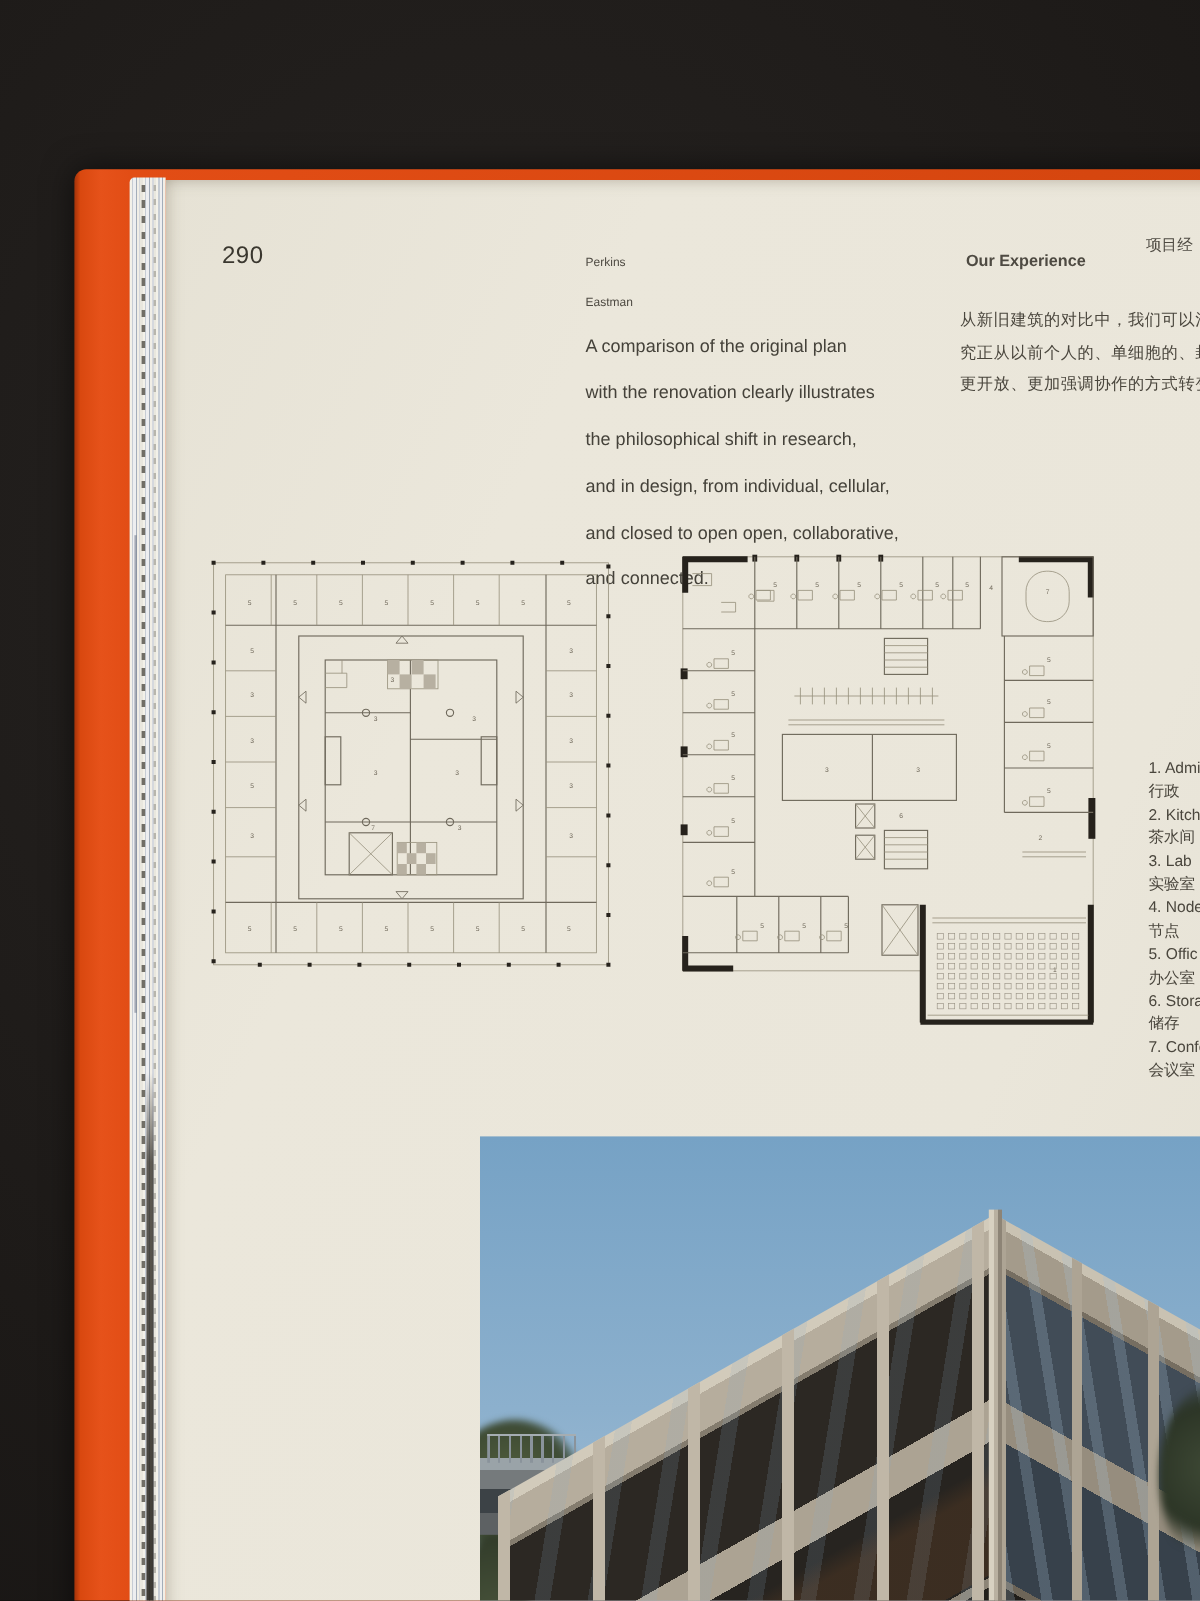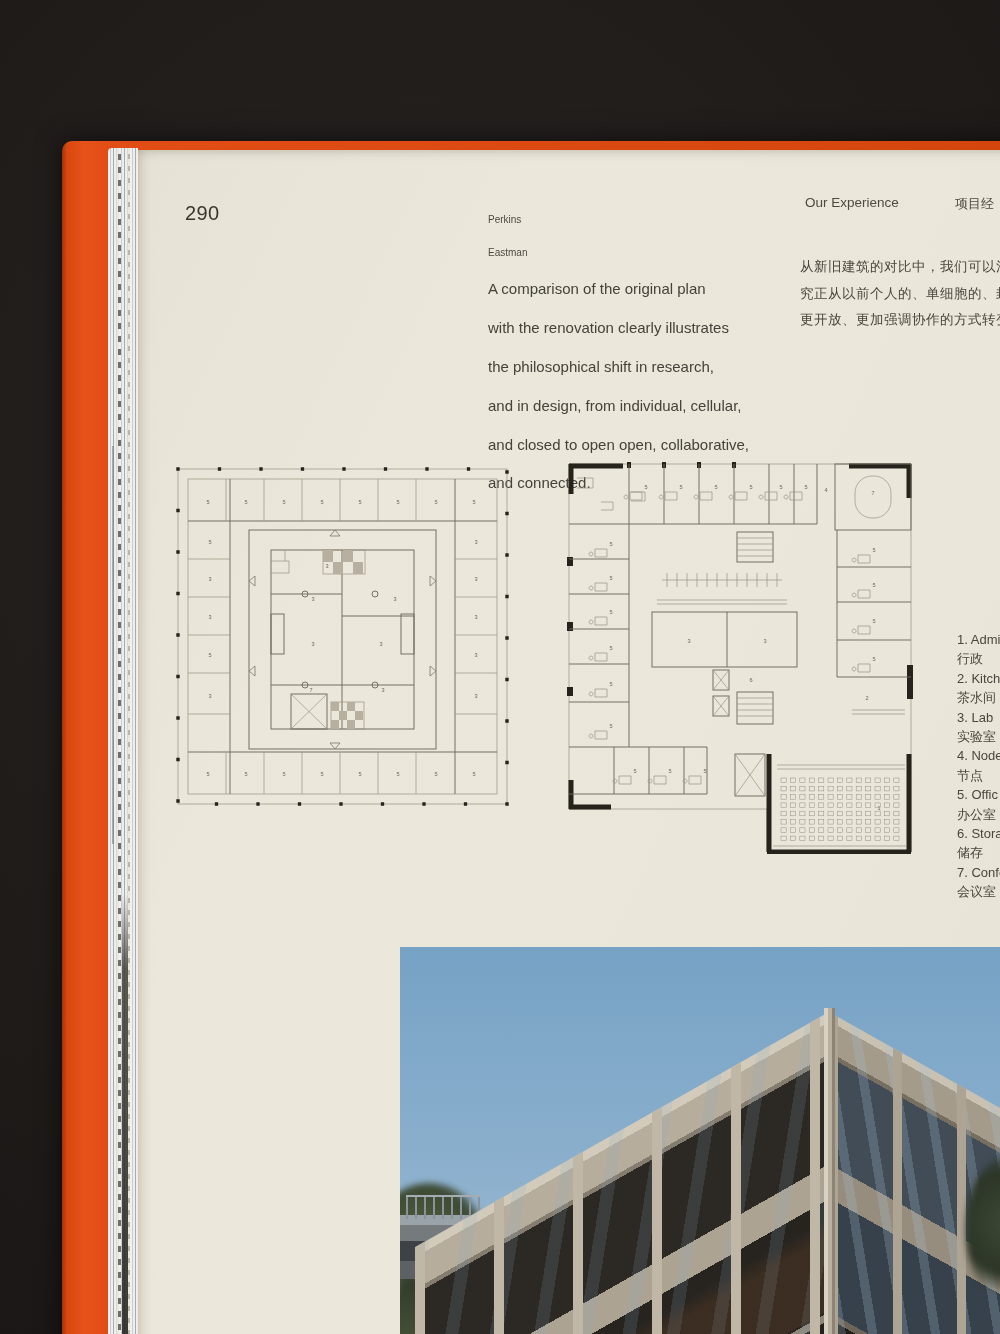--- a/index.html
+++ b/index.html
@@ -24,21 +24,21 @@
   .stack-dark-low{position:absolute;left:14px;width:6px;top:60%;bottom:0;
     background:linear-gradient(180deg,rgba(56,52,44,0) 0,rgba(56,52,44,.8) 15%,rgba(36,33,27,.9) 100%);}
   .stack-blue-mid{position:absolute;left:4px;width:2px;top:24%;height:32%;background:rgba(108,116,134,.55);}
   
   .page{position:absolute;left:76px;top:9px;right:0;bottom:0;
     background:linear-gradient(115deg,#e6e2d5 0%,#ebe7db 28%,#eae6da 70%,#e4e0d3 100%);
     box-shadow:inset 9px 0 14px -9px rgba(110,100,80,.4), inset 0 9px 12px -9px rgba(110,100,80,.35);}
   .txt{position:absolute;white-space:pre-line;}
   .page-number{left:47px;top:46px;font-size:20px;line-height:34px;color:#3a372f;letter-spacing:.4px;}
   .brand{left:350px;top:45px;font-size:10px;line-height:16.5px;color:#4e4a42;}
-  .section-en{left:667px;top:45px;font-size:13.5px;line-height:16.5px;color:#4e4a42;}
+  .section-en{left:667px;top:60px;font-size:13.5px;line-height:16.5px;color:#4e4a42;font-weight:bold;}
   .section-zh{left:817px;top:46px;font-size:13px;line-height:16px;color:#4e4a42;white-space:nowrap;}
   .intro-en{left:350px;top:110px;font-size:15px;line-height:19.4px;color:#45423a;}
   .intro-zh{left:662px;top:104px;font-size:13.5px;line-height:26.5px;color:#4a463d;
     white-space:nowrap;letter-spacing:.5px;}
   .legend{left:819px;top:480px;font-size:13px;line-height:19.4px;color:#4a463d;white-space:nowrap;}
   .legend div{height:19.4px;}
   
   .plan-a{position:absolute;left:37px;top:316px;width:335px;height:341px;}
   .plan-b{position:absolute;left:429px;top:312px;width:346px;height:392px;}
   .plan-a svg,.plan-b svg{width:100%;height:100%;display:block;}

